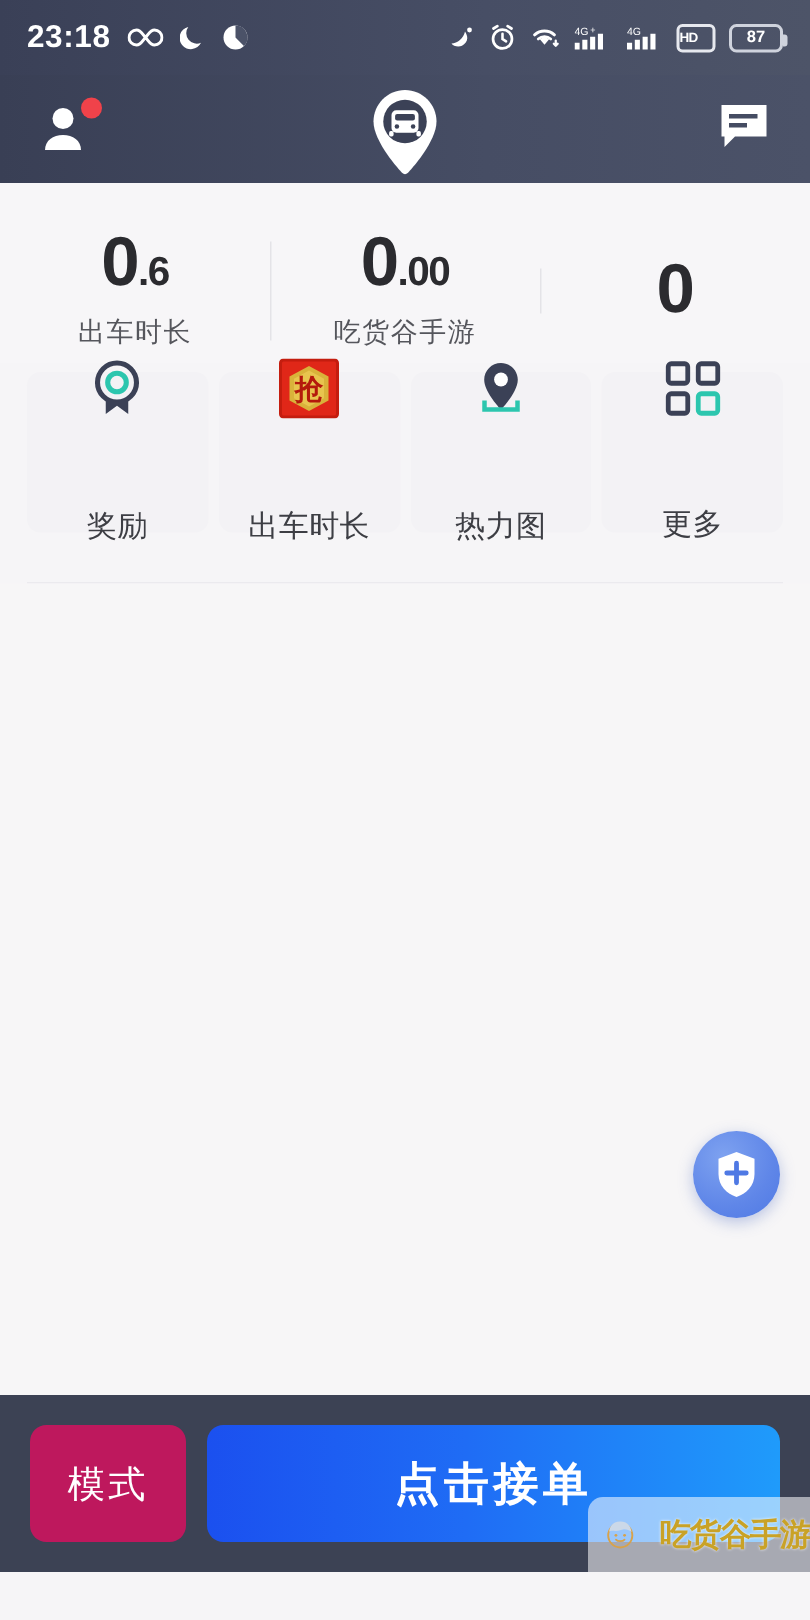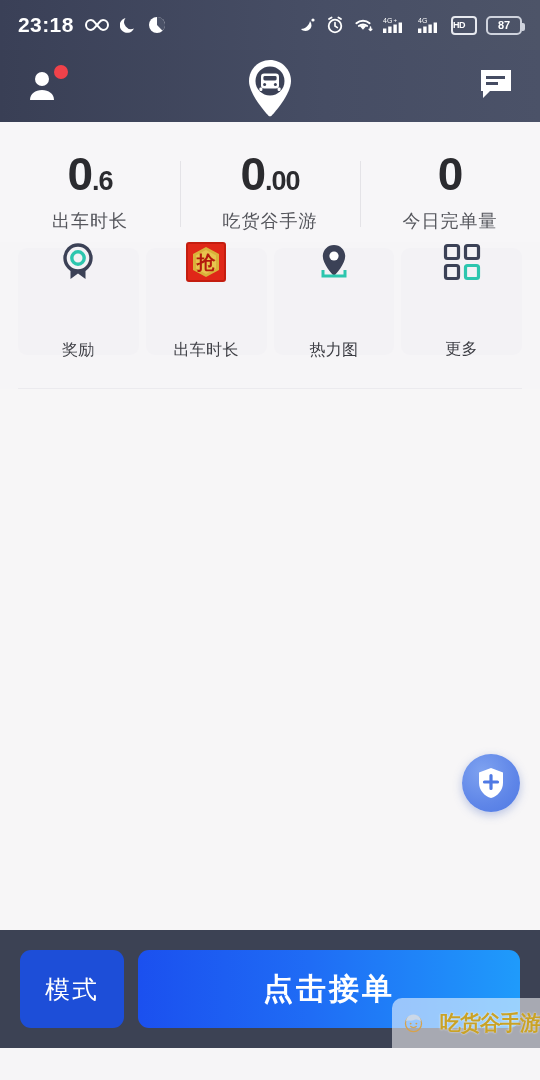--- a/index.html
+++ b/index.html
@@ -61,21 +61,21 @@
   .stat-dec { font-size:27px; }
   .stat-label { margin-top:12px; font-size:18px; color:#55565c; letter-spacing:1px; }
 
   
   .tiles { flex:0 0 130px; display:flex; gap:7px; padding:6px 18px 0 18px; }
   .tile {
     flex:1; height:107px; background:#f3f2f5; border-radius:9px;
     display:flex; flex-direction:column; align-items:center; justify-content:center;
     gap:11px;
   }
-  .tile-label { font-size:16px; color:#3d3e44; letter-spacing:.3px; white-space:nowrap;margin-top:47px; }
+  .tile-label { font-size:20px; color:#3d3e44; letter-spacing:.3px; white-space:nowrap;margin-top:47px; }
   .tile-ico { height:40px; display:flex; align-items:center; justify-content:center; }
 
   .divider { height:1px; margin:16px 18px 0 18px; background:#ebeaee; }
 
   
   .body-area { flex:1 1 auto; background:#f7f6f7; position:relative; }
 
   .fab {
     position:absolute; right:20px; bottom:118px;
     width:58px; height:58px; border-radius:50%;
@@ -84,21 +84,21 @@
     display:flex; align-items:center; justify-content:center;
   }
 
   
   .bottombar {
     flex:0 0 118px; background:#3c4254;
     display:flex; align-items:center; gap:14px; padding:0 20px;
     position:relative;
   }
   .mode-btn {
-    width:104px; height:78px; border-radius:11px; background:#1d4ed8;
+    width:104px; height:78px; border-radius:11px; background:#be185d;
     display:flex; align-items:center; justify-content:center;
     color:#ffffff; font-size:25px; letter-spacing:2px; font-weight:500;
   }
   .accept-btn {
     flex:1; height:78px; border-radius:11px;
     background:linear-gradient(90deg,#1b50ef 0%,#1f6cf5 45%,#1f9bfb 100%);
     display:flex; align-items:center; justify-content:center;
     color:#ffffff; font-size:30px; letter-spacing:3px; font-weight:600;
   }
   .watermark {
@@ -227,21 +227,20 @@
     <div class="stat">
       <div class="stat-num">
         <span class="stat-int">0</span><span class="stat-dec">.00</span>
       </div>
       <div class="stat-label">吃货谷手游</div>
     </div>
     <div class="stat">
       <div class="stat-num">
         <span class="stat-int">0</span><span class="stat-dec"></span>
       </div>
-      <div class="stat-label">今日完单量</div>
     </div>
   </div>
 
   <div class="tiles">
 
     <div class="tile">
       <span class="tile-ico">
         <svg width="38" height="40" viewBox="0 0 38 40">
           <path d="M19 3a13 13 0 1 1 0 26 13 13 0 0 1 0-26z" fill="none" stroke="#3b4156" stroke-width="3.4"></path>
           <circle cx="19" cy="16" r="6.2" fill="none" stroke="#2cc6ae" stroke-width="3.4"></circle>

